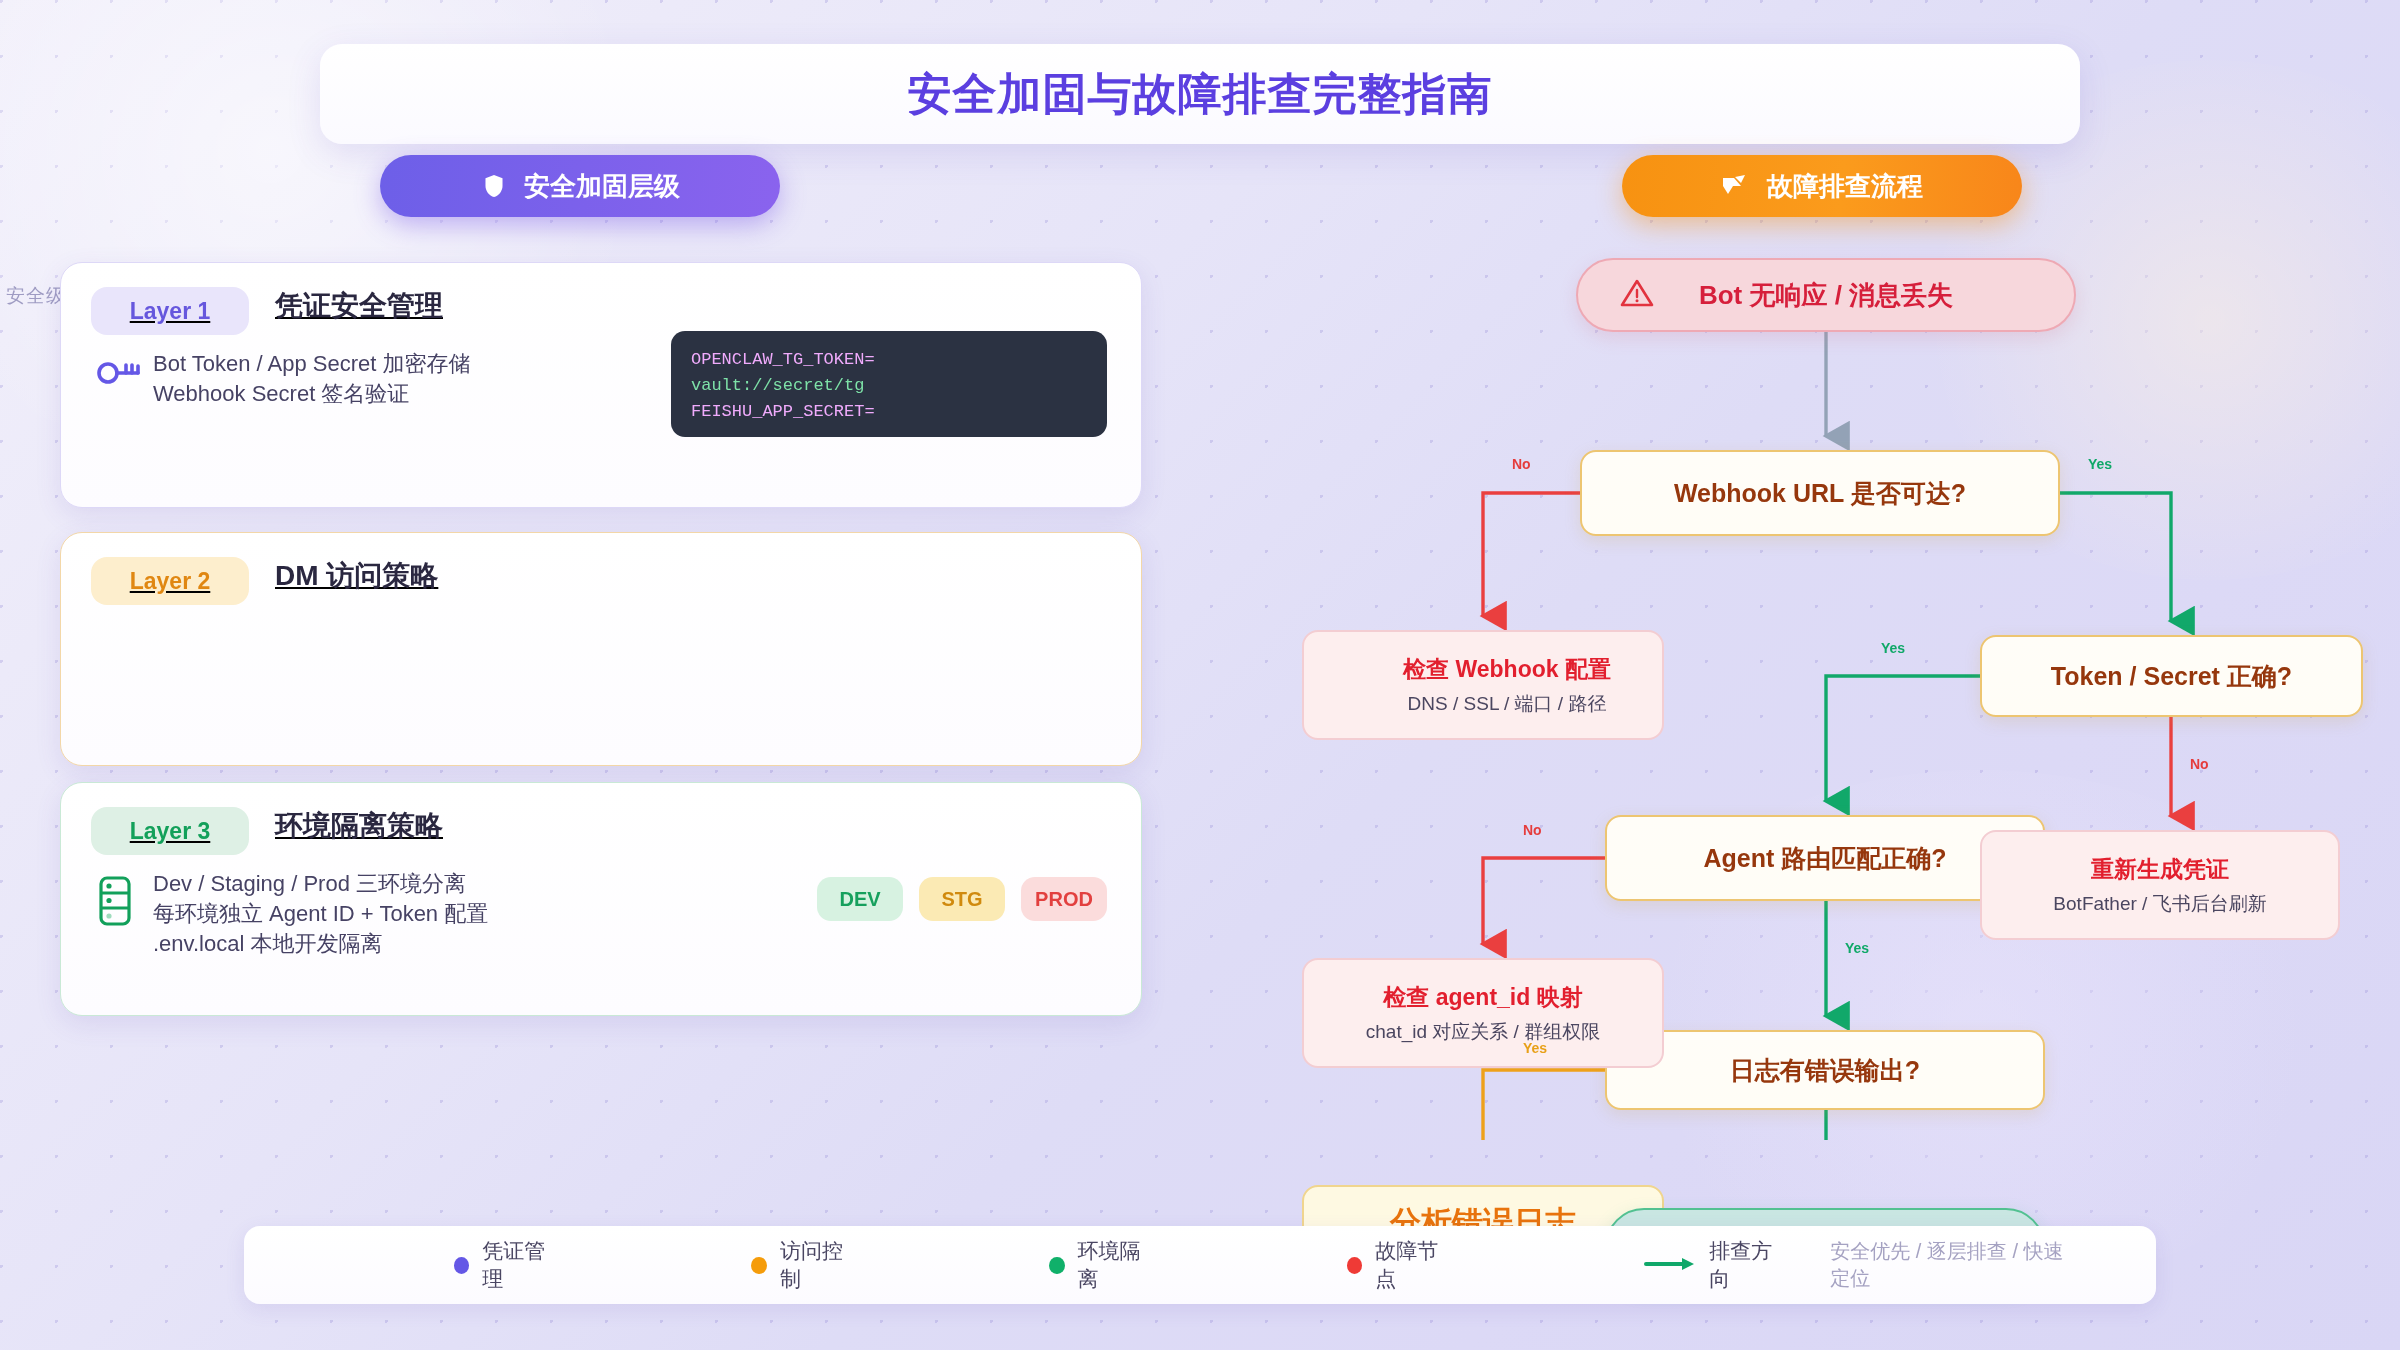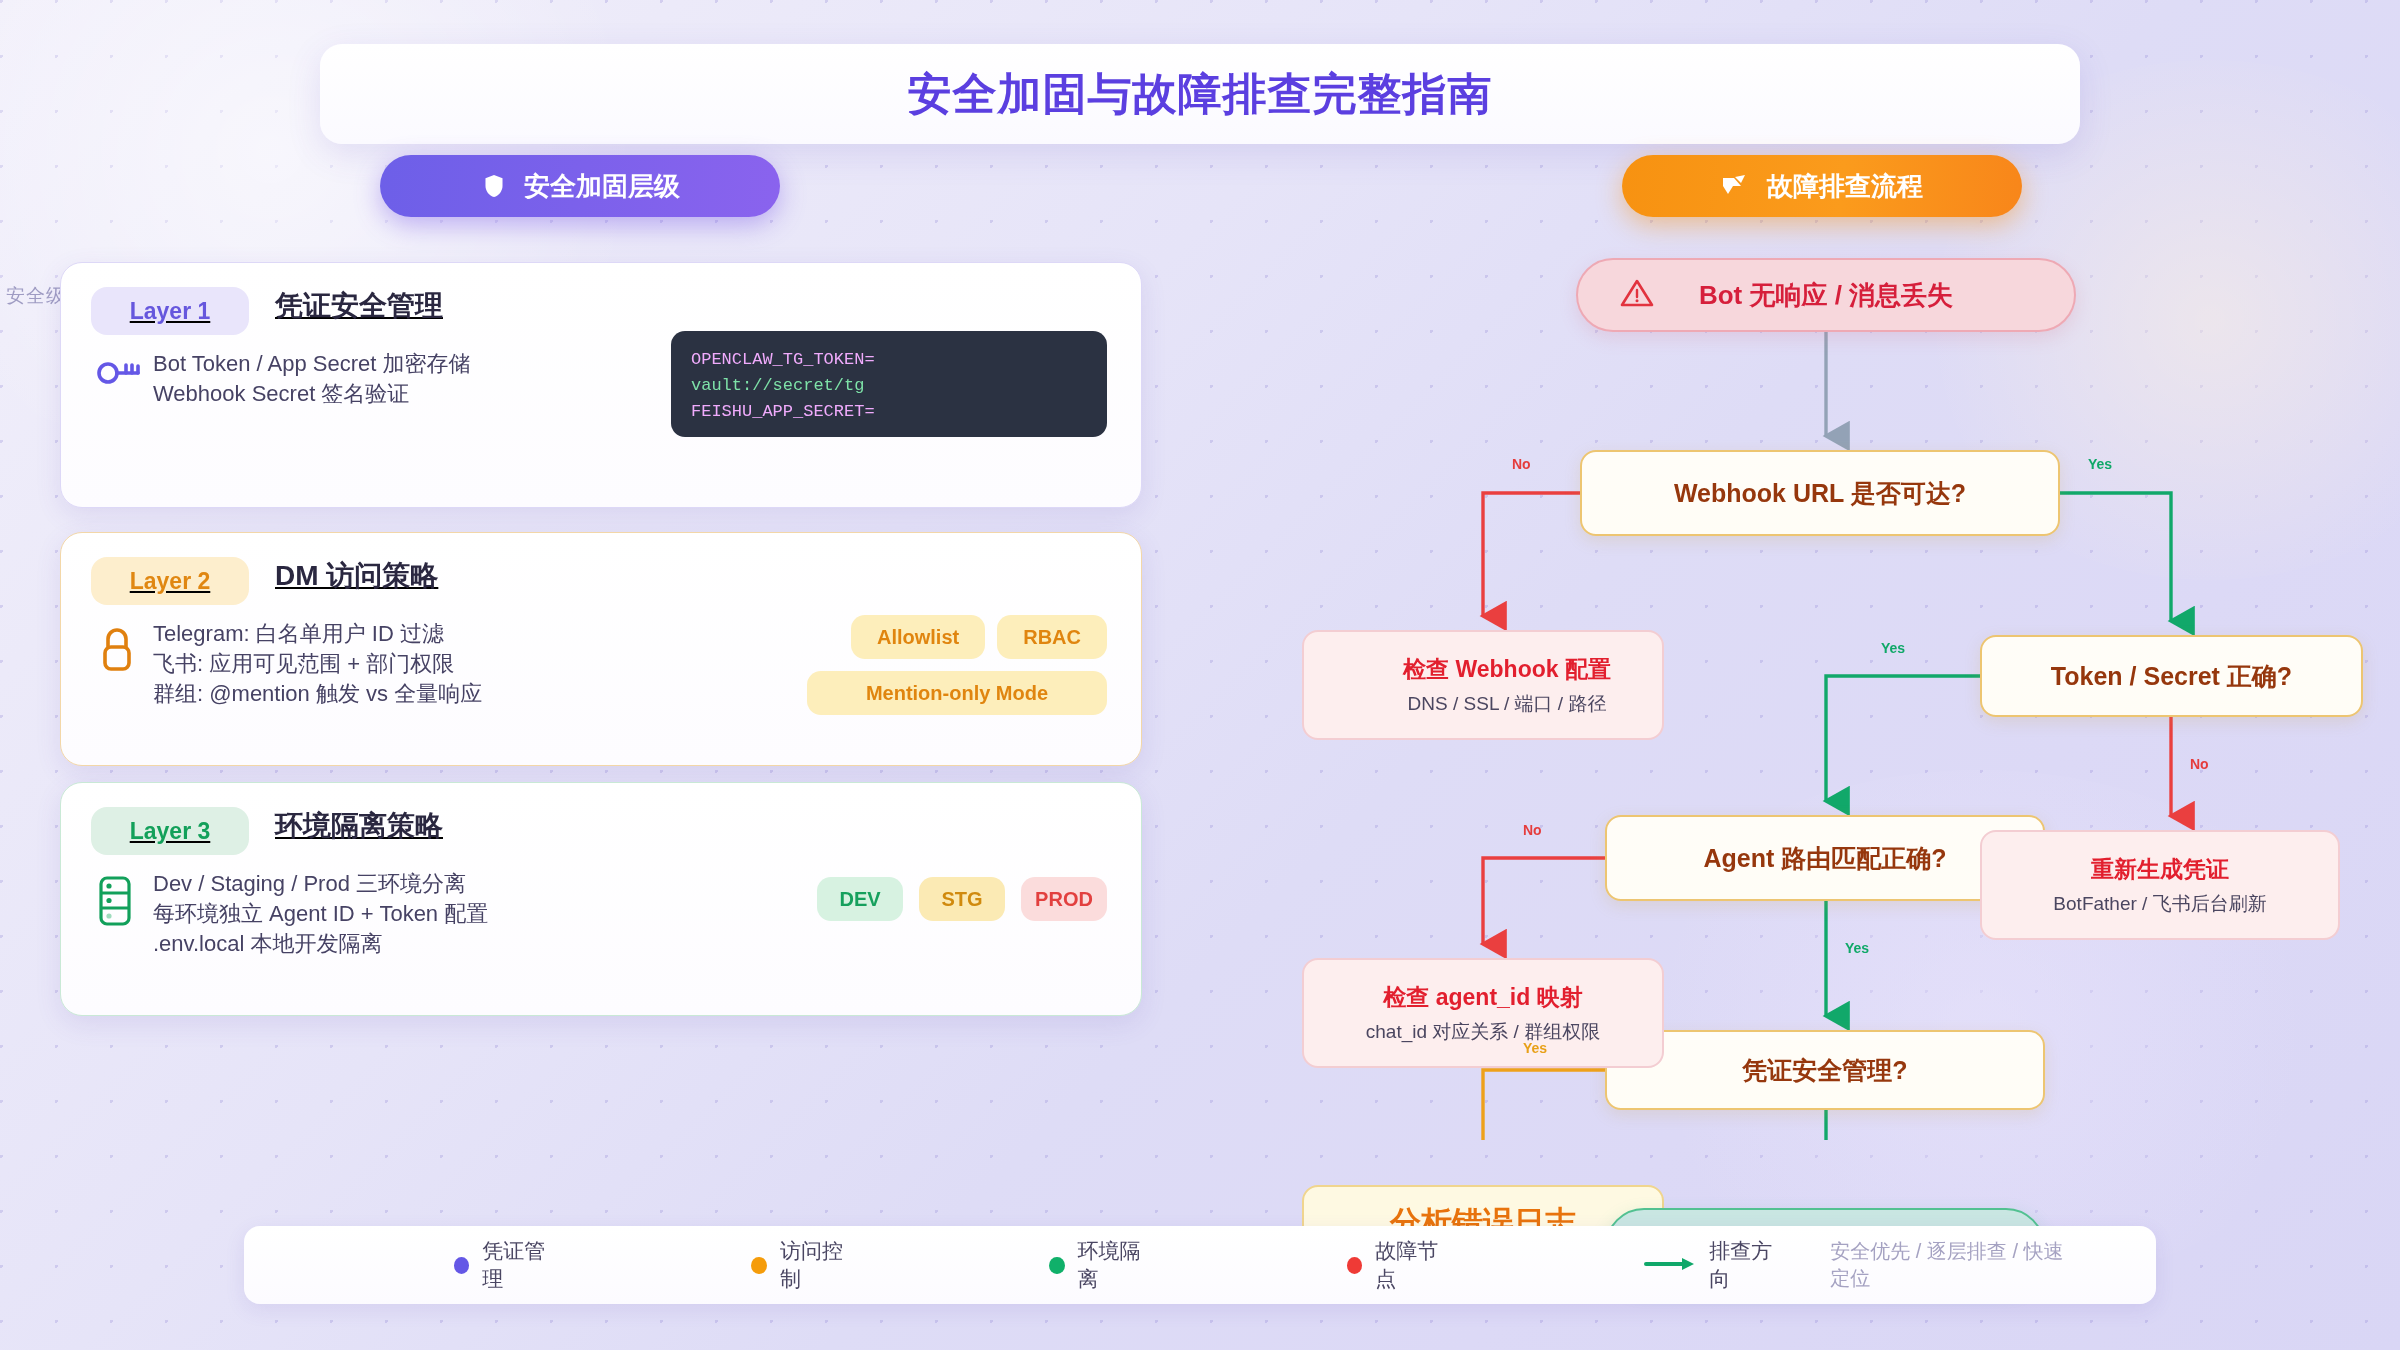--- a/index.html
+++ b/index.html
@@ -216,38 +216,20 @@
       <div class="v">vault://secret/tg</div>
       <div class="k">FEISHU_APP_SECRET=</div>
     </div>
   </div>
 </div>
 
 <div class="layer-card l2">
   <div class="layer-head">
     <div class="badge b2">Layer 2</div>
     <div class="layer-title">DM 访问策略</div>
-  </div>
-  <div class="layer-body">
-    <div class="layer-icon">
-      <svg width="44" height="52" viewBox="0 0 44 52">
-        <path d="M13 22 V14 a9 9 0 0 1 18 0 V22" fill="none" stroke="#e0800f" stroke-width="3.6"></path>
-        <rect x="10" y="22" width="24" height="22" rx="6" fill="none" stroke="#e0800f" stroke-width="3.6"></rect>
-      </svg>
-    </div>
-    <div class="layer-lines">
-      <div>Telegram: 白名单用户 ID 过滤</div>
-      <div>飞书: 应用可见范围 + 部门权限</div>
-      <div>群组: @mention 触发 vs 全量响应</div>
-    </div>
-    <div class="tagwrap">
-      <div class="tag amber">Allowlist</div>
-      <div class="tag amber">RBAC</div>
-      <div class="tag amber wide">Mention-only Mode</div>
-    </div>
   </div>
 </div>
 
 <div class="layer-card l3">
   <div class="layer-head">
     <div class="badge b3">Layer 3</div>
     <div class="layer-title">环境隔离策略</div>
   </div>
   <div class="layer-body">
     <div class="layer-icon">
@@ -323,21 +305,21 @@
   <div class="node n-dec d1">
     <span class="nt">Webhook URL 是否可达?</span>
   </div>
   <div class="node n-dec d2">
     <span class="nt">Token / Secret 正确?</span>
   </div>
   <div class="node n-dec d3">
     <span class="nt">Agent 路由匹配正确?</span>
   </div>
   <div class="node n-dec d4">
-    <span class="nt">凭证安全管理?</span>
+    <span class="nt">日志有错误输出?</span>
   </div>
 
   <div class="node n-err e1">
     <span class="nt">检查 Webhook 配置</span>
     <span class="ns">DNS / SSL / 端口 / 路径</span>
   </div>
   <div class="node n-err e2">
     <span class="nt">重新生成凭证</span>
     <span class="ns">BotFather / 飞书后台刷新</span>
   </div>

